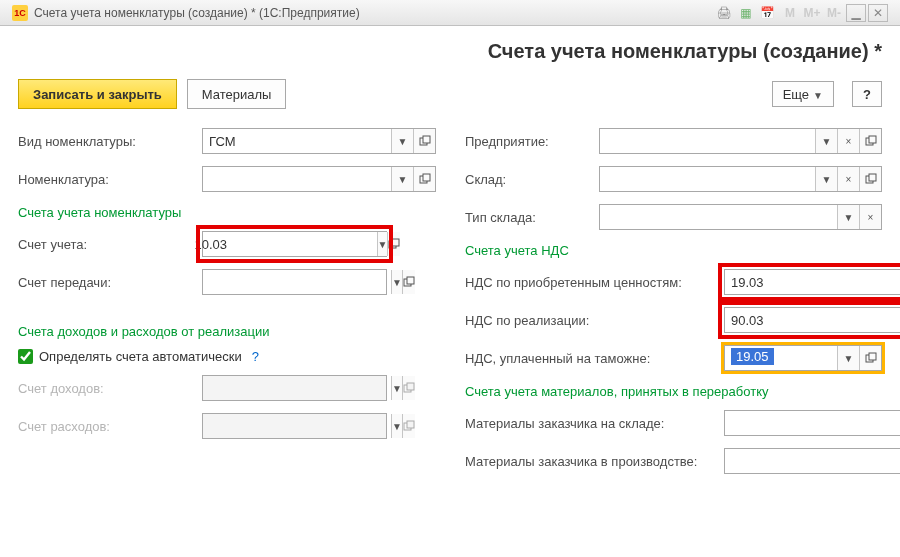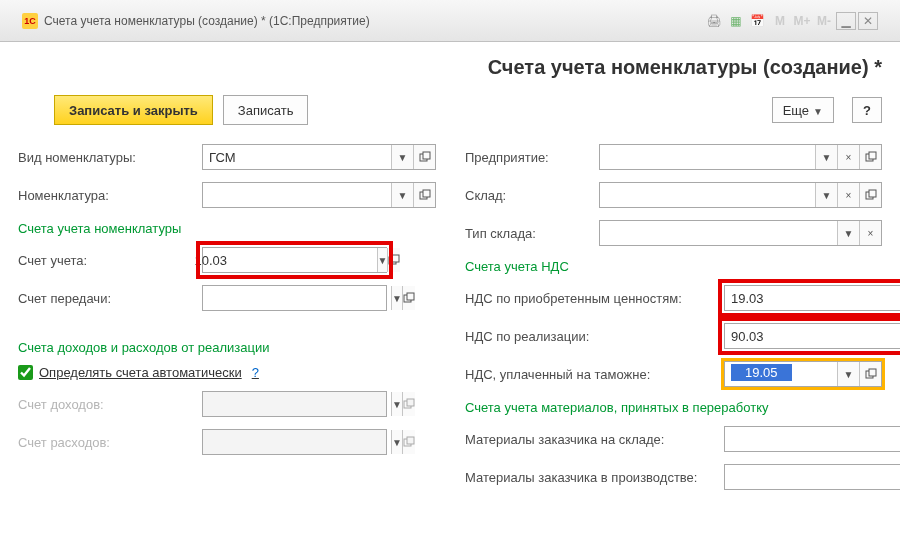--- a/index.html
+++ b/index.html
@@ -5,26 +5,26 @@
   * { box-sizing: border-box; margin: 0; padding: 0; }
   body {
     font-family: Arial, sans-serif;
     font-size: 13px;
     background: #fff;
     width: 900px;
     height: 557px;
     color: #333;
   }
   .titlebar {
-    height: 42px;
+    height: 26px;
     background: linear-gradient(#f7f7f7,#e5e5e5);
     border-bottom: 1px solid #c0c0c0;
     display: flex;
     align-items: center;
-    padding: 0 22px;
+    padding: 0 12px;
     font-size: 12px;
     color: #555;
   }
   .titlebar .app-icon {
     width:16px;height:16px;background:#ffd040;border-radius:2px;
     display:flex;align-items:center;justify-content:center;
     font-size:9px;font-weight:bold;color:#c00;margin-right:6px;
   }
   .titlebar .spacer{flex:1}
   .titlebar .tb-btn{
@@ -33,21 +33,21 @@
   }
   .titlebar .min{border:1px solid #bbb}
   .titlebar .close{border:1px solid #bbb}
   .content{padding:14px 18px;}
   .page-title{
     font-size:20px;font-weight:bold;color:#333;margin-bottom:16px;text-align:right;
   }
   .toolbar{display:flex;align-items:center;margin-bottom:18px;}
   .btn{
     height:30px;padding:0 14px;border:1px solid #a8a8a8;background:#fdfdfd;
-    cursor:pointer;font-size:13px;color:#333;margin-left:36px;
+    cursor:pointer;font-size:13px;color:#333;
   }
   .btn-primary{
     background:linear-gradient(#ffe978,#ffd21f);border:1px solid #c9a800;font-weight:bold;
   }
   .btn+.btn{margin-left:10px;}
   .btn-small{height:26px;padding:0 10px;font-size:13px;}
   .btn .chev{margin-left:4px;font-size:10px;color:#555;}
   .help-btn{width:30px;min-width:30px;padding:0;text-align:center;font-weight:bold;}
   .right-tools{margin-left:auto;display:flex;gap:8px;}
   .cols{display:flex;gap:30px;}
@@ -64,28 +64,28 @@
   .input-wrap input{
     flex:1;border:none;outline:none;padding:0 6px;font-size:13px;background:transparent;color:#333;
   }
   .input-wrap.disabled input{color:#aaa;}
   .input-btn{
     width:22px;border-left:1px solid #c5c5c5;display:flex;align-items:center;justify-content:center;
     font-size:10px;color:#555;cursor:pointer;background:#fafafa;
   }
   .input-btn.popup svg{width:12px;height:12px;}
   .section-title{color:#009933;margin:12px 0 10px;font-size:13px;}
-  .checkbox-row{display:flex;align-items:center;margin-bottom:10px;gap:6px;text-decoration:underline;}
+  .checkbox-row{display:flex;align-items:center;margin-bottom:10px;gap:6px;}
   .checkbox-row input[type=checkbox]{width:15px;height:15px;accent-color:#1a9a1a;}
   .checkbox-row .help-link{color:#0066cc;margin-left:4px;}
   
   .hl-red{outline:4px solid #e40000;outline-offset:2px;justify-content:center;}
   .hl-red-inset .input-wrap{outline:4px solid #e40000;outline-offset:2px;}
   .hl-orange .input-wrap{outline:3px solid #ffb400;outline-offset:0;}
-  .sel-text{background:#3a74d8;color:#fff;padding:1px 14px;}
+  .sel-text{background:#3a74d8;color:#fff;padding:1px 5px;}
   
   .narrow .input-wrap{max-width:185px;}
 </style>
 </head>
 <body>
 
 <div class="titlebar">
   <span class="app-icon">1C</span>
   <span>Счета учета номенклатуры (создание) *   (1С:Предприятие)</span>
   <span class="spacer"></span>
@@ -97,21 +97,21 @@
   <span class="tb-btn" style="color:#ccc;font-weight:bold">M-</span>
   <span class="tb-btn min">▁</span>
   <span class="tb-btn close">✕</span>
 </div>
 
 <div class="content">
   <div class="page-title">Счета учета номенклатуры (создание) *</div>
 
   <div class="toolbar">
     <button class="btn btn-primary">Записать и закрыть</button>
-    <button class="btn">Записать</button>
+    <button class="btn">Материалы</button>
     <div class="right-tools">
       <button class="btn btn-small">
         <span>Еще</span><span class="chev">▼</span>
       </button>
       <button class="btn btn-small help-btn">?</button>
     </div>
   </div>
 
   <div class="cols">
 

